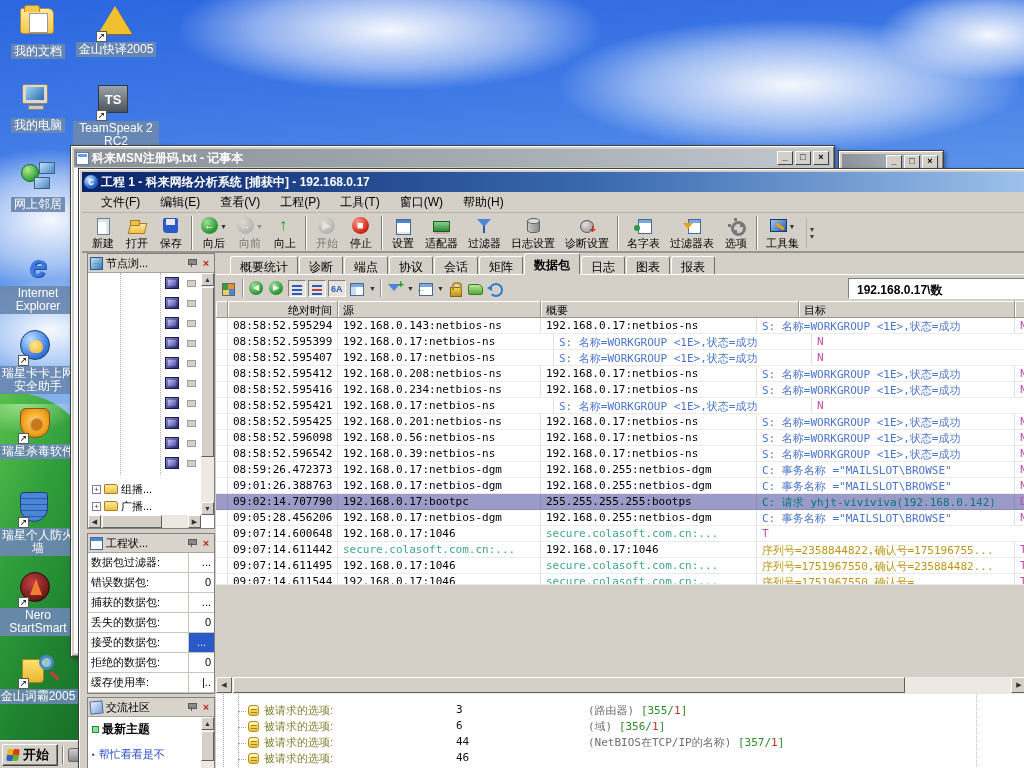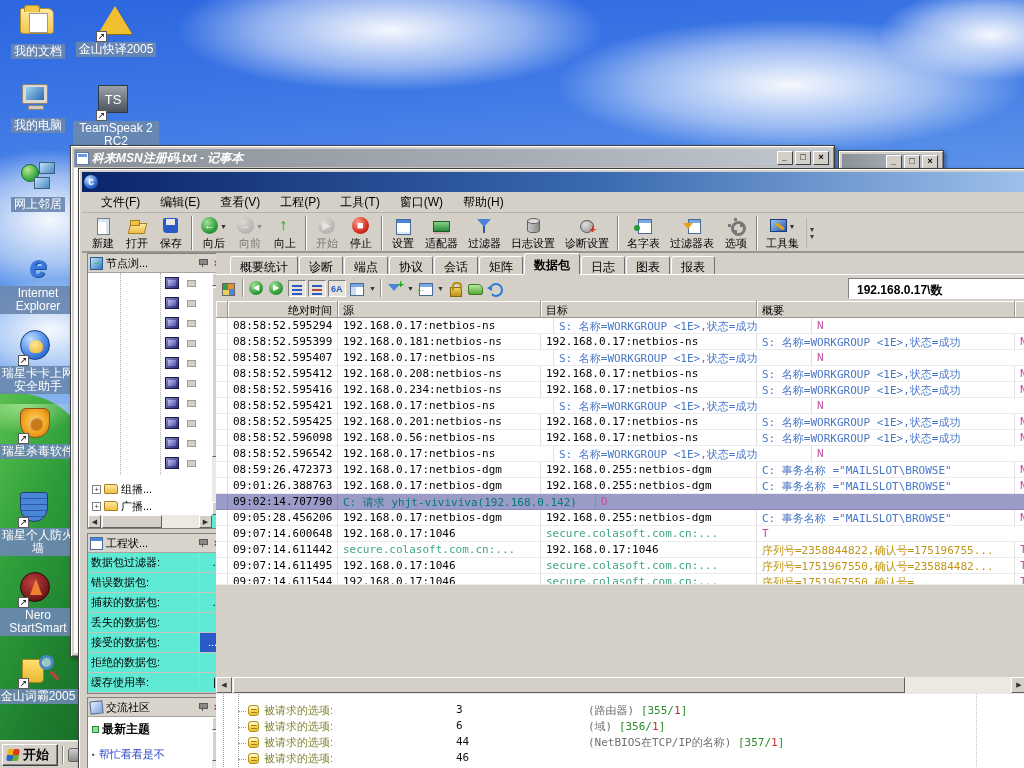--- a/index.html
+++ b/index.html
@@ -25,21 +25,21 @@
       border:1px solid #5a5a5a; font-size:9px; line-height:9px; color:#000; text-align:center; }
   
   .art-mydocs { width:34px;height:26px;margin-top:6px;background:linear-gradient(#ffe9a0,#f4c84a);border:1px solid #b78d2a;border-radius:2px 6px 3px 3px; position:relative;}
   .art-mydocs:before{content:"";position:absolute;left:3px;top:-4px;width:14px;height:6px;background:#f4c84a;border:1px solid #b78d2a;border-bottom:none;border-radius:3px 3px 0 0;}
   .art-mydocs:after{content:"";position:absolute;left:8px;top:4px;width:17px;height:18px;background:#fff;border:1px solid #999;}
   .art-tri { width:0;height:0;margin-top:4px;border-left:17px solid transparent;border-right:17px solid transparent;border-bottom:28px solid #f0c030; filter:drop-shadow(1px 1px 0 #8a6a10);}
   .art-pc { position:relative; }
   .art-pc .mon{position:absolute;left:2px;top:2px;width:26px;height:20px;background:#ded9cc;border:1px solid #8a8578;border-radius:2px;}
   .art-pc .scr{position:absolute;left:6px;top:5px;width:18px;height:13px;background:linear-gradient(135deg,#9fd4f2,#2a6ab0);}
   .art-pc .base{position:absolute;left:8px;top:23px;width:16px;height:5px;background:#cfcabb;border:1px solid #8a8578;}
-  .art-ts { width:30px;height:28px;margin-top:3px;background:linear-gradient(#9aa2ac,#4a525c);border:1px solid #303840;color:#fff;font-weight:normal;font-size:13px;line-height:28px;text-align:center;}
+  .art-ts { width:30px;height:28px;margin-top:3px;background:linear-gradient(#9aa2ac,#4a525c);border:1px solid #303840;color:#fff;font-weight:bold;font-size:13px;line-height:28px;text-align:center;}
   .art-net { position:relative;}
   .art-net .globe{position:absolute;left:1px;top:3px;width:18px;height:18px;border-radius:50%;background:radial-gradient(circle at 35% 30%,#b8e890,#3fae44 60%,#1f7a2e);border:1px solid #1a6a28;}
   .art-net .m1{position:absolute;right:1px;top:1px;width:16px;height:12px;background:linear-gradient(135deg,#bfe2f4,#4a86c8);border:1px solid #406080;}
   .art-net .m2{position:absolute;right:6px;top:16px;width:16px;height:12px;background:linear-gradient(135deg,#bfe2f4,#4a86c8);border:1px solid #406080;}
   .art-ie { font-size:32px; line-height:32px; font-weight:bold; color:#3a7ae0; font-style:italic; text-shadow:1px 1px 0 #1a4a90;}
   .art-kaka { width:30px;height:30px;margin-top:2px;border-radius:50%;background:radial-gradient(circle at 35% 30%,#bfe0ff,#3a7ae0 65%,#1a4a98);border:1px solid #16407f;position:relative;}
   .art-kaka:after{content:"";position:absolute;left:8px;top:9px;width:14px;height:13px;border-radius:50% 50% 40% 40%;background:radial-gradient(circle at 40% 35%,#ffe890,#f0b030);}
   .art-lion { width:30px;height:30px;margin-top:2px;background:radial-gradient(circle at 50% 45%,#ffd860,#f0a020 60%,#b06a10);border:1px solid #8a5410;border-radius:6px 6px 14px 14px; position:relative;}
   .art-lion:after{content:"";position:absolute;left:8px;top:8px;width:14px;height:14px;border-radius:50%;background:#c87818;box-shadow:inset 1px 1px 2px #ffe0a0;}
   .art-shield { width:28px;height:30px;margin-top:2px;background:repeating-linear-gradient(#4a86d8 0 5px,#2a5aa8 5px 6px),linear-gradient(#4a86d8,#2a5aa8);border:1px solid #1c3f78;border-radius:3px 3px 14px 14px;}
@@ -60,21 +60,21 @@
       background:conic-gradient(from 0deg at 50% 50%, #e03a1e 0 90deg, #68b030 90deg 180deg, #2a64c8 180deg 270deg, #f0b018 270deg 360deg);
       border-radius:2px; }
   .ql-sep { position:absolute; left:62px; top:5px; width:2px; height:18px; border-left:1px solid #808080; border-right:1px solid #fff;}
   .ql-icon { position:absolute; left:68px; top:7px; width:16px; height:14px; background:linear-gradient(#cfcfcf,#8a8a8a); border:1px solid #666; border-radius:3px 6px 2px 2px;}
 
   
   .cwin { position:absolute; background:#d4d0c8; border:1px solid #404040;
       box-shadow: inset 1px 1px 0 #fff, inset -1px -1px 0 #808080, 2px 2px 4px rgba(0,0,0,.35); }
   .tbar { position:absolute; left:3px; right:3px; top:3px; height:18px; display:flex; align-items:center;
       padding:0 2px; gap:3px; overflow:hidden;}
-  .tbar.inactive { background:linear-gradient(90deg,#8b9199,#a8aeb6 60%,#c2c8ce);font-style:italic; }
+  .tbar.inactive { background:linear-gradient(90deg,#8b9199,#a8aeb6 60%,#c2c8ce); }
   .tbar.active { background:linear-gradient(90deg,#0a246a,#3a6ab0 55%,#9cc0ea); height:20px;}
   .tbar .ttl { color:#fff; font-weight:bold; font-size:12px; white-space:nowrap; }
   .winbtns { margin-left:auto; display:flex; gap:2px; }
   .wbtn { width:16px; height:14px; background:#d4d0c8; border:1px solid; border-color:#fff #404040 #404040 #fff;
       font-size:9px; line-height:11px; text-align:center; font-weight:bold; color:#000; cursor:pointer;}
   .np-icon { width:13px; height:13px; background:#fff; border:1px solid #5a7ab0; position:relative; }
   .np-icon:before{content:"";position:absolute;left:1px;top:1px;right:1px;height:3px;background:#6a9ae0;}
   .cs-icon { width:14px; height:14px; border-radius:50%; background:radial-gradient(circle at 35% 30%,#cfe6ff,#2a6ad0 60%,#12347a); color:#fff; font-size:10px; line-height:13px; text-align:center; font-weight:bold;}
 
   
@@ -115,21 +115,21 @@
   .i-ftable:after{content:"";position:absolute;left:0px;top:6px;width:0;height:0;border-left:5px solid transparent;border-right:5px solid transparent;border-top:6px solid #e8a018;}
   .i-gear:before{content:"";position:absolute;left:4px;top:4px;width:9px;height:9px;border-radius:50%;border:3px solid #787878;}
   .i-gear:after{content:"";position:absolute;left:7px;top:1px;width:3px;height:3px;background:#787878;
       box-shadow:0 12px 0 #787878,-6px 6px 0 #787878,6px 6px 0 #787878;}
   .i-tools:before{content:"";position:absolute;left:1px;top:2px;width:15px;height:11px;background:linear-gradient(135deg,#9ac8f0,#2a5aa8);border:1px solid #1a3a78;}
   .i-tools:after{content:"";position:absolute;left:6px;top:8px;width:10px;height:3px;background:#e8a018;transform:rotate(35deg);border-radius:2px;}
   #tb-overflow { margin-left:2px; align-self:center; width:11px; height:30px; display:flex; flex-direction:column;
       align-items:center; justify-content:center; color:#404040; font-size:7px; cursor:pointer; border-left:1px solid #b8b4ac;}
 
   
-  .panel { position:absolute; left:8px; width:139px; background:#5eead4; border:1px solid #808080; }
+  .panel { position:absolute; left:8px; width:128px; background:#ffffff; border:1px solid #808080; }
   .phead { height:19px; background:#d8d4cc; border-bottom:1px solid #a8a49c; display:flex; align-items:center; padding:0 2px; gap:3px; font-size:11px;}
   .phead .pttl { flex:1; white-space:nowrap; overflow:hidden; }
   .pin { width:10px; height:10px; position:relative; cursor:pointer;}
   .pin:before{content:"";position:absolute;left:1px;top:1px;width:7px;height:4px;background:#8a8a8a;border:1px solid #5a5a5a;}
   .pin:after{content:"";position:absolute;left:4px;top:5px;width:1px;height:4px;background:#5a5a5a;}
   .px { color:#c02818; font-weight:bold; font-size:11px; width:12px; text-align:center; cursor:pointer; line-height:10px;}
   .phico { width:13px; height:13px; }
   .ph-node { background:linear-gradient(135deg,#bfe2f4,#3a7ac0); border:1px solid #2a5a90; position:relative;}
   .ph-node:after{content:"→";position:absolute;left:1px;top:-1px;color:#20c040;font-weight:bold;font-size:9px;}
   .ph-status { background:#fff;border:1px solid #4a6a9a; box-shadow:inset 0 3px 0 #4a86d8;}
@@ -313,20 +313,21 @@
         <div class="wbtn">□</div>
         <div class="wbtn">×</div>
       </div>
     </div>
     <div style="position:absolute;left:3px;right:3px;top:22px;bottom:3px;background:#fff;"></div>
   </div>
 
   <div class="cwin" id="analyzer">
     <div class="tbar active">
       <div class="cs-icon">c</div>
+      <span class="ttl">工程 1 - 科来网络分析系统 [捕获中] - 192.168.0.17</span>
     </div>
     <div id="menubar">
         <span class="menu-item">文件(F)</span>
         <span class="menu-item">编辑(E)</span>
         <span class="menu-item">查看(V)</span>
         <span class="menu-item">工程(P)</span>
         <span class="menu-item">工具(T)</span>
         <span class="menu-item">窗口(W)</span>
         <span class="menu-item">帮助(H)</span>
       </div>
@@ -604,35 +605,35 @@
           <div class="mico m-lock"></div>
           <div class="mico m-buy"></div>
           <div class="mico m-refresh"></div>
         </div>
       <div id="addrbox">192.168.0.17\数</div>
       <div id="grid">
           <div class="hrow">
             <div class="hcell w0"></div>
             <div class="hcell w1">绝对时间</div>
             <div class="hcell w2">源</div>
+            <div class="hcell w4">概要</div>
             <div class="hcell w3">目标</div>
-            <div class="hcell w4">概要</div>
             <div class="hcell w5"></div>
           </div>
           <div class="trow">
             <div class="tcell w0"></div>
             <div class="tcell w1 mono">08:58:52.595294</div>
+            <div class="tcell w2 mono">192.168.0.143:netbios-ns</div>
             <div class="tcell w3 mono">192.168.0.17:netbios-ns</div>
             <div class="tcell w4 mono c-blue">S: 名称=WORKGROUP &lt;1E&gt;,状态=成功</div>
             <div class="tcell w5 mono c-mag">N</div>
           </div>
           <div class="trow">
             <div class="tcell w0"></div>
             <div class="tcell w1 mono">08:58:52.595399</div>
-            <div class="tcell w2 mono">192.168.0.181:netbios-ns</div>
             <div class="tcell w3 mono">192.168.0.17:netbios-ns</div>
             <div class="tcell w4 mono c-blue">S: 名称=WORKGROUP &lt;1E&gt;,状态=成功</div>
             <div class="tcell w5 mono c-mag">N</div>
           </div>
           <div class="trow">
             <div class="tcell w0"></div>
             <div class="tcell w1 mono">08:58:52.595407</div>
             <div class="tcell w3 mono">192.168.0.17:netbios-ns</div>
             <div class="tcell w4 mono c-blue">S: 名称=WORKGROUP &lt;1E&gt;,状态=成功</div>
             <div class="tcell w5 mono c-mag">N</div>
@@ -672,20 +673,21 @@
             <div class="tcell w0"></div>
             <div class="tcell w1 mono">08:58:52.596098</div>
             <div class="tcell w2 mono">192.168.0.56:netbios-ns</div>
             <div class="tcell w3 mono">192.168.0.17:netbios-ns</div>
             <div class="tcell w4 mono c-blue">S: 名称=WORKGROUP &lt;1E&gt;,状态=成功</div>
             <div class="tcell w5 mono c-mag">N</div>
           </div>
           <div class="trow">
             <div class="tcell w0"></div>
             <div class="tcell w1 mono">08:58:52.596542</div>
+            <div class="tcell w2 mono">192.168.0.39:netbios-ns</div>
             <div class="tcell w3 mono">192.168.0.17:netbios-ns</div>
             <div class="tcell w4 mono c-blue">S: 名称=WORKGROUP &lt;1E&gt;,状态=成功</div>
             <div class="tcell w5 mono c-mag">N</div>
           </div>
           <div class="trow">
             <div class="tcell w0"></div>
             <div class="tcell w1 mono">08:59:26.472373</div>
             <div class="tcell w2 mono">192.168.0.17:netbios-dgm</div>
             <div class="tcell w3 mono">192.168.0.255:netbios-dgm</div>
             <div class="tcell w4 mono c-blue">C: 事务名称 ="MAILSLOT\BROWSE"</div>
@@ -695,20 +697,22 @@
             <div class="tcell w0"></div>
             <div class="tcell w1 mono">09:01:26.388763</div>
             <div class="tcell w2 mono">192.168.0.17:netbios-dgm</div>
             <div class="tcell w3 mono">192.168.0.255:netbios-dgm</div>
             <div class="tcell w4 mono c-blue">C: 事务名称 ="MAILSLOT\BROWSE"</div>
             <div class="tcell w5 mono c-mag">N</div>
           </div>
           <div class="trow sel">
             <div class="tcell w0"></div>
             <div class="tcell w1 mono">09:02:14.707790</div>
+            <div class="tcell w2 mono">192.168.0.17:bootpc</div>
+            <div class="tcell w3 mono">255.255.255.255:bootps</div>
             <div class="tcell w4 mono c-teal">C: 请求 yhjt-viviviva(192.168.0.142)</div>
             <div class="tcell w5 mono c-mag">D</div>
           </div>
           <div class="trow">
             <div class="tcell w0"></div>
             <div class="tcell w1 mono">09:05:28.456206</div>
             <div class="tcell w2 mono">192.168.0.17:netbios-dgm</div>
             <div class="tcell w3 mono">192.168.0.255:netbios-dgm</div>
             <div class="tcell w4 mono c-blue">C: 事务名称 ="MAILSLOT\BROWSE"</div>
             <div class="tcell w5 mono c-mag">N</div>

